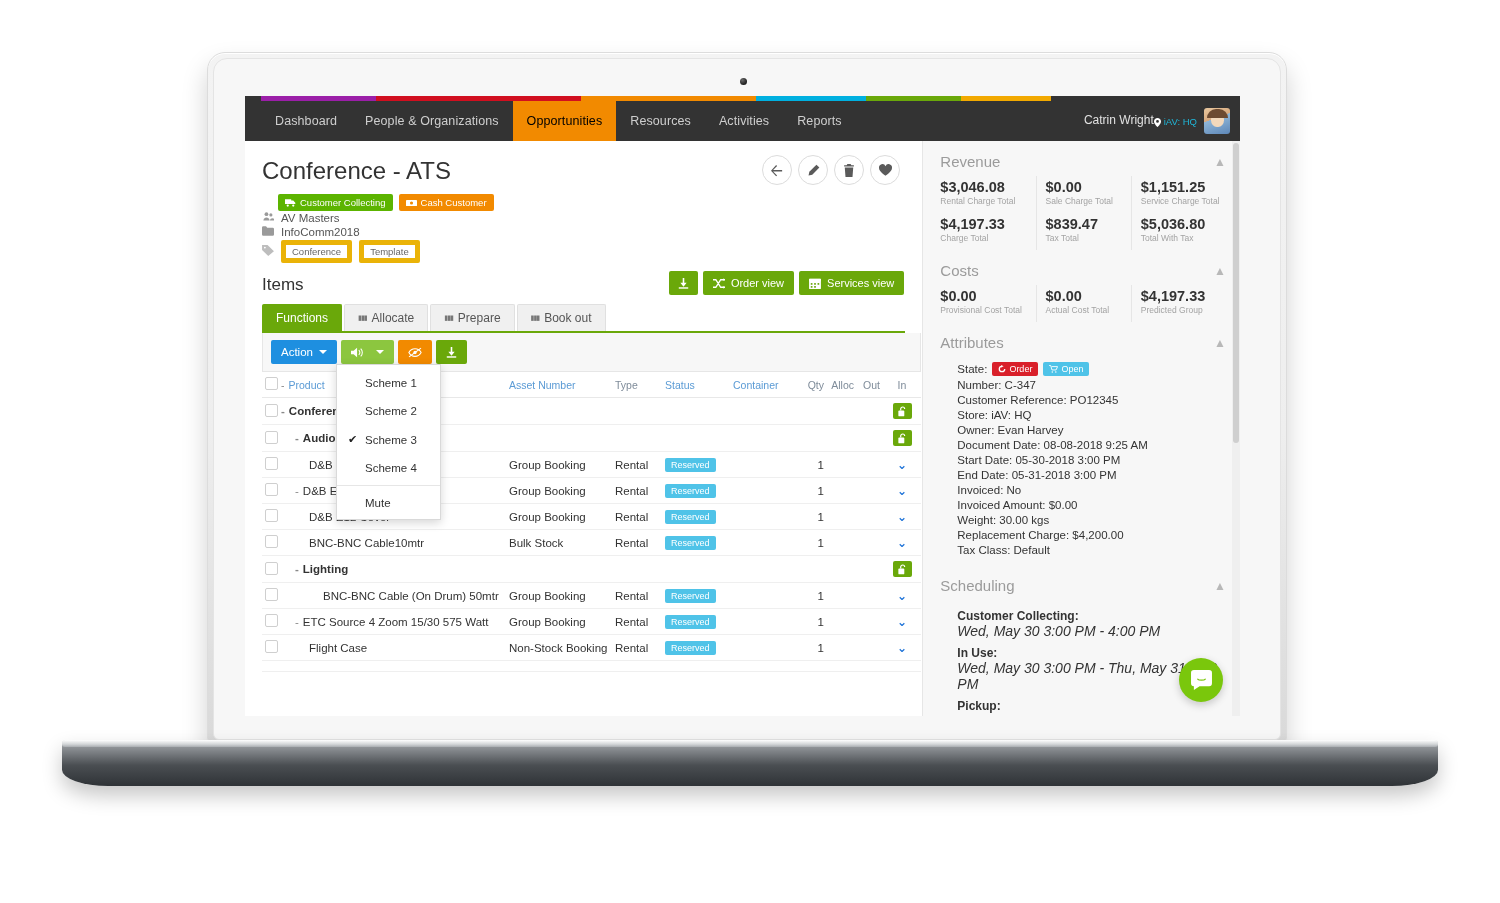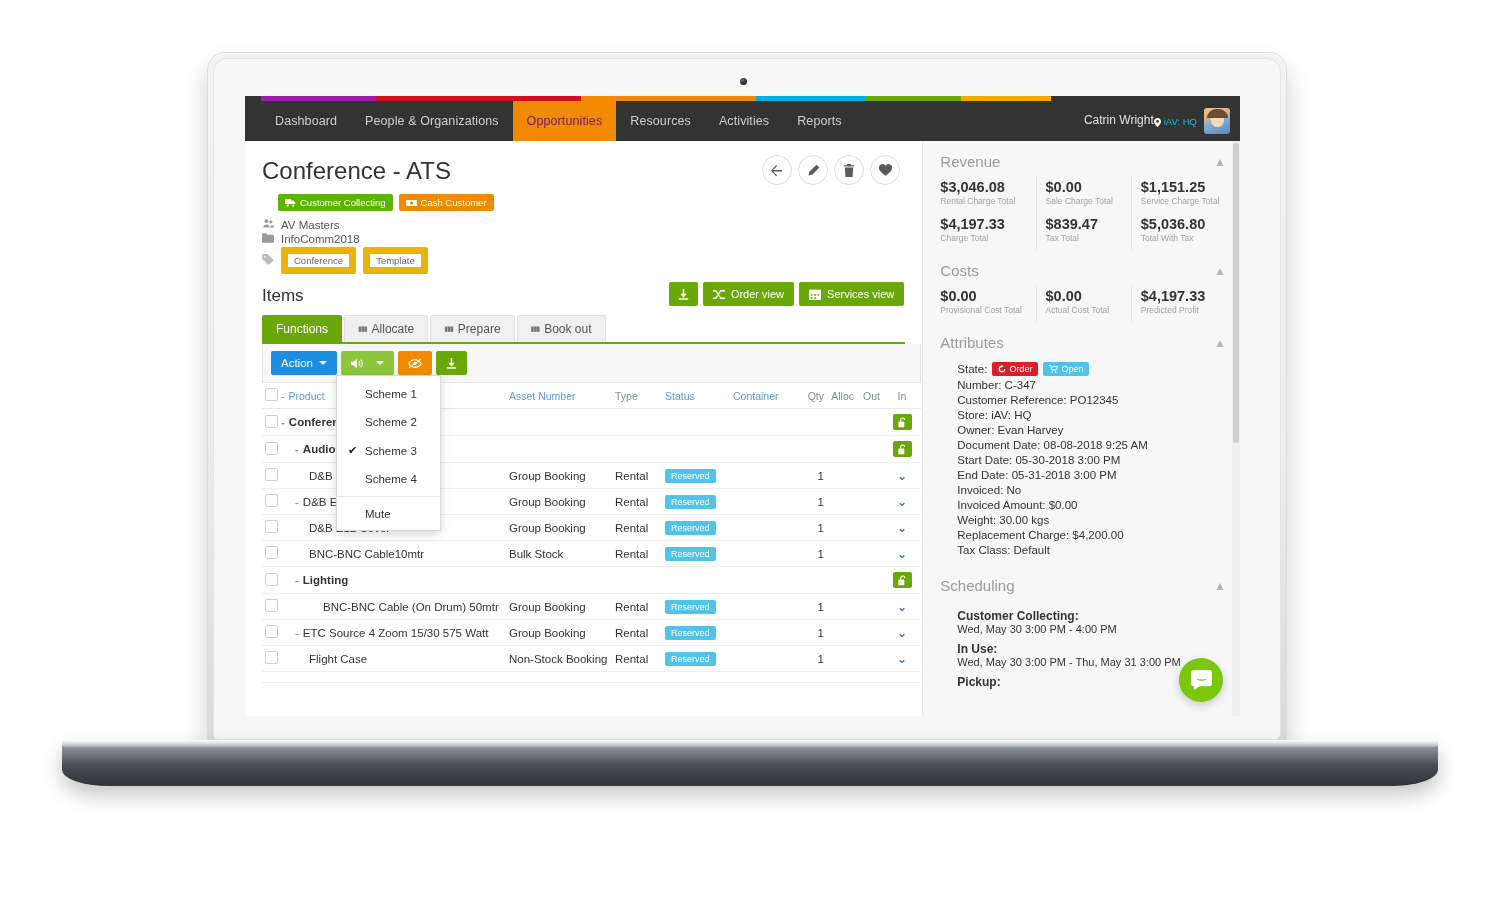--- a/index.html
+++ b/index.html
@@ -56,21 +56,21 @@
   .colorstrip i{display:block;height:5px;}
 
   
   .navbar{
     height:40px;background:#333333;display:flex;align-items:stretch;position:relative;
   }
   .nav-item{
     display:flex;align-items:center;padding:0 14px;color:#cfcfcf;font-size:12.5px;
     letter-spacing:.1px;cursor:pointer;
   }
-  .nav-item.active{background:#f28a00;color:#701a75;}
+  .nav-item.active{background:#f28a00;color:#000000;}
   .nav-user{
     position:absolute;right:10px;top:0;height:40px;display:flex;align-items:center;gap:7px;
   }
   .nav-user-txt{display:flex;flex-direction:row;align-items:flex-end;line-height:1.15;}
   .nav-user-name{color:#e2e2e2;font-size:12px;}
   .nav-user-loc{color:#1fb6d8;font-size:9.5px;display:flex;align-items:center;gap:3px;}
   .avatar{
     width:26px;height:26px;border-radius:3px;overflow:hidden;
     background:linear-gradient(160deg,#e8c79f 0%,#d7a97e 40%,#8fb6d8 41%,#5d87b8 100%);
     position:relative;
@@ -88,31 +88,31 @@
   .body-wrap{display:flex;height:580px;}
   .main{width:678px;position:relative;background:#ffffff;}
   .side{
     width:317px;background:#f7f7f7;border-left:1px solid #e6e6e6;position:relative;
     overflow:hidden;
   }
 
   
   .page-head{padding:16px 0 0 17px;position:relative;}
   .page-title{font-size:24px;color:#333;font-weight:400;margin:0 0 9px 0;}
-  .badges{display:flex;gap:6px;margin-bottom:7px;padding-left:16px;}
+  .badges{display:flex;gap:6px;padding-left:16px;}
   .badge{
     display:inline-flex;align-items:center;gap:4px;color:#fff;font-size:9.5px;
     padding:3px 7px;border-radius:2px;
   }
   .badge.green{background:#5cb400;}
   .badge.orange{background:#f28a00;}
   .meta-row{display:flex;align-items:center;gap:7px;color:#555;font-size:11.5px;margin-bottom:2px;}
   .meta-ico{color:#9a9a9a;font-size:11px;width:12px;display:inline-block;text-align:center;}
   .tagpill{
-    border:7px solid #eab308;border-radius:2px;padding:1px 6px;font-size:9.5px;color:#666;background:#fff;
+    border:5px solid #eab308;border-radius:2px;padding:1px 6px;font-size:9.5px;color:#666;background:#fff;
   }
 
   
   .circle-actions{position:absolute;right:22px;top:14px;display:flex;gap:6px;}
   .cbtn{
     width:28px;height:28px;border-radius:50%;border:1px solid #dcdcdc;background:#fff;
     display:flex;align-items:center;justify-content:center;color:#5a5a5a;cursor:pointer;
   }
   .cbtn svg{display:block;}
 
@@ -199,21 +199,21 @@
   .stat:first-child{border-left:0;padding-left:0;}
   .stat .v{font-size:14.5px;color:#333;font-weight:700;}
   .stat .l{font-size:8.5px;color:#a3a3a3;margin-top:1px;}
   .attrs{padding:2px 14px 6px 34px;}
   .attr{font-size:11.5px;color:#333;margin:3px 0;display:flex;align-items:center;gap:5px;flex-wrap:wrap;}
   .sbadge{display:inline-flex;align-items:center;gap:3px;font-size:9px;color:#fff;padding:2px 6px;border-radius:2px;}
   .sbadge.red{background:#d9202a;}
   .sbadge.blue{background:#4fc3e8;}
   .sched{padding:2px 14px 6px 34px;}
   .sched .k{font-size:12px;color:#333;font-weight:700;margin-top:7px;}
-  .sched .v{font-size:11px;color:#333;}
+  .sched .v{font-size:14px;color:#333;font-style:italic;}
   .chatbtn{
     position:absolute;right:17px;bottom:19px;width:44px;height:44px;border-radius:50%;
     background:#7ac70c;display:flex;align-items:center;justify-content:center;
     box-shadow:0 3px 8px rgba(0,0,0,.2);cursor:pointer;
   }
   .scrollbar{
     position:absolute;right:0;top:0;width:8px;height:100%;background:#efefef;
   }
   .scrollthumb{position:absolute;right:1px;top:2px;width:6px;height:300px;background:#cfcfcf;border-radius:3px;}
 </style>
@@ -677,21 +677,21 @@
             <div class="stat" style="border-left: 0px; padding-left: 0px;">
               <div class="v">$0.00</div>
               <div class="l">Provisional Cost Total</div>
             </div>
             <div class="stat">
               <div class="v">$0.00</div>
               <div class="l">Actual Cost Total</div>
             </div>
             <div class="stat">
               <div class="v">$4,197.33</div>
-              <div class="l">Predicted Profit</div>
+              <div class="l">Predicted Group</div>
             </div>
           </div>
 
         <div class="sec-head">
           <span>Attributes</span>
           <span class="chevu">▲</span>
         </div>
         <div class="attrs">
           <div class="attr">
             <span>State:</span>

